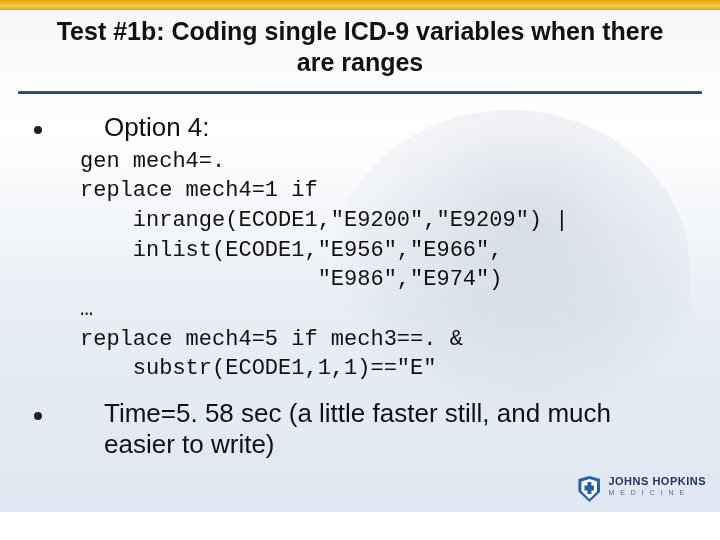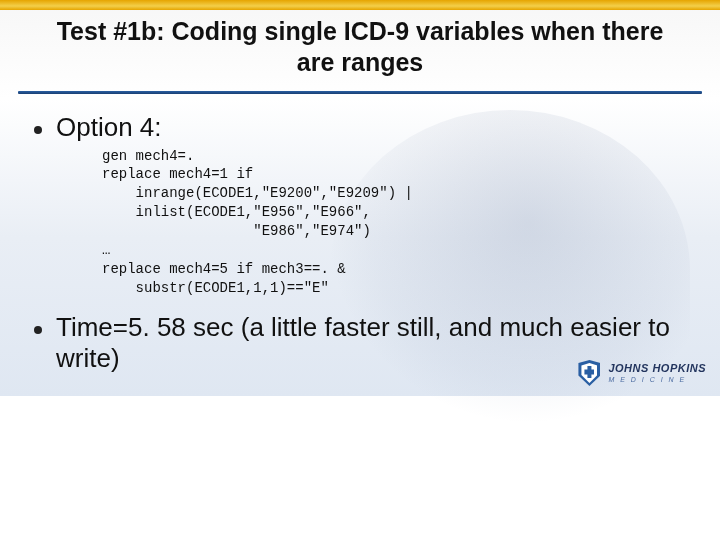--- a/index.html
+++ b/index.html
@@ -1,18 +1,18 @@
 <!DOCTYPE html>
 <html><head>
 <meta charset="utf-8">
 <style>
   * { margin: 0; padding: 0; box-sizing: border-box; }
   html, body { width: 720px; height: 540px; overflow: hidden; font-family: Arial, Helvetica, sans-serif; }
   .slide {
-    width: 720px; height: 396px;
+    width: 720px; height: 512px;
     background: linear-gradient(180deg,#f7f7f7 0%,#ffffff 25%,#e9eef5 60%,#dfe7f2 100%);
     position: relative;
   }
   
   .watermark {
     position: absolute; right: 30px; top: 110px; width: 360px; height: 320px;
     border-radius: 50% 50% 10% 10%;
     background: radial-gradient(circle at 55% 35%, rgba(90,110,150,0.18), rgba(90,110,150,0.05) 55%, rgba(90,110,150,0) 70%);
     pointer-events: none;
   }
@@ -40,40 +40,40 @@
     padding: 18px 34px 0 34px;
     color: #111;
     position: relative;
     z-index: 2;
   }
   .bullet {
     display: flex;
     align-items: flex-start;
     font-size: 26px;
     margin-bottom: 4px;
+    gap: 48px;
   }
   .dot {
     width: 8px; height: 8px; background:#222; border-radius:50%;
     margin: 14px 14px 0 0;
     flex: 0 0 auto;
   }
   .code {
     font-family: "Courier New", Courier, monospace;
-    font-size: 14px;
+    font-size: 22px;
     white-space: pre;
     line-height: 1.35;
-    margin: 2px 0 14px 68px;
+    margin: 2px 0 14px 46px;
     color: #111;
   }
   .footer-logo {
     position: absolute;
     right: 14px; bottom: 10px;
-    display: flex; align-items: center; gap: 8px;
+    display: flex; gap: 8px;
     color: #2a5fa3;
-    font-style: italic;
   }
   .shield {
     width: 22px; height: 26px;
     background: #2a5fa3;
     clip-path: polygon(50% 0,100% 12%,100% 60%,50% 100%,0 60%,0 12%);
     position: relative;
   }
   .shield::after{
     content:""; position:absolute; inset:3px;
     background:#fff;

